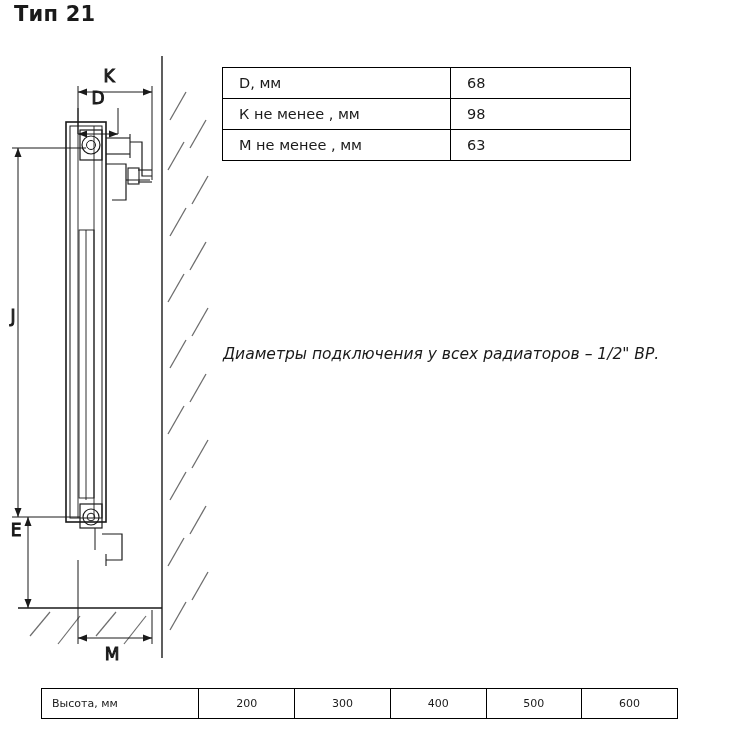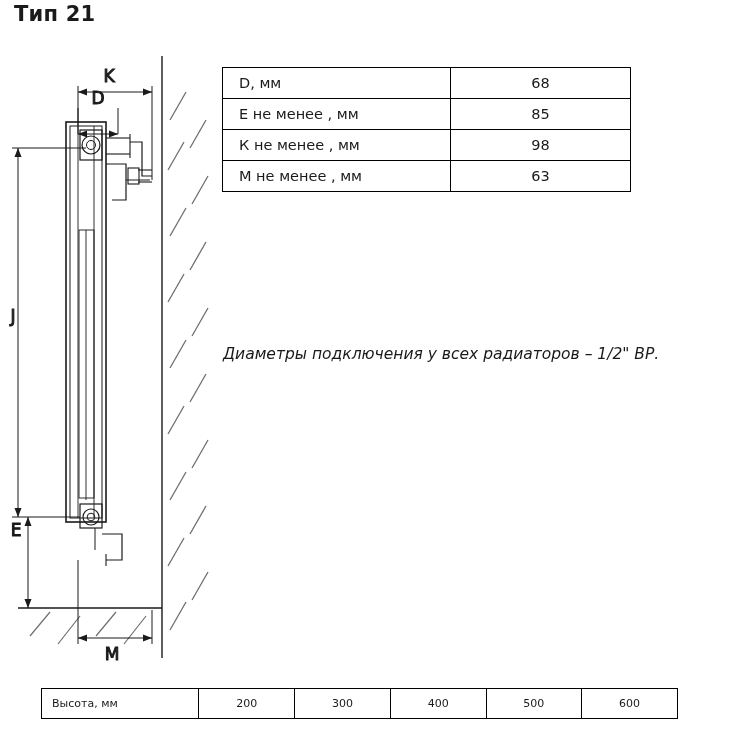--- a/index.html
+++ b/index.html
@@ -51,21 +51,21 @@
     height: 31px;
     padding: 0 16px;
     box-sizing: border-box;
   }
   .spec-table td.label {
     width: 228px;
     text-align: left;
   }
   .spec-table td.value {
     width: 180px;
-    text-align: center;
+    text-align: left;
   }
   
   .note {
     position: absolute;
     left: 223px;
     top: 345px;
     font-size: 15.5px;
     white-space: nowrap;
     font-style: italic;
   }
@@ -220,24 +220,20 @@
     </svg>
   </div>
 
   <table class="spec-table">
     <tbody>
       <tr>
         <td class="label">D, мм</td>
         <td class="value">68</td>
       </tr>
       <tr>
-        <td class="label">E не менее , мм</td>
-        <td class="value">85</td>
-      </tr>
-      <tr>
         <td class="label">К не менее , мм</td>
         <td class="value">98</td>
       </tr>
       <tr>
         <td class="label">М не менее , мм</td>
         <td class="value">63</td>
       </tr>
     </tbody>
   </table>
 

